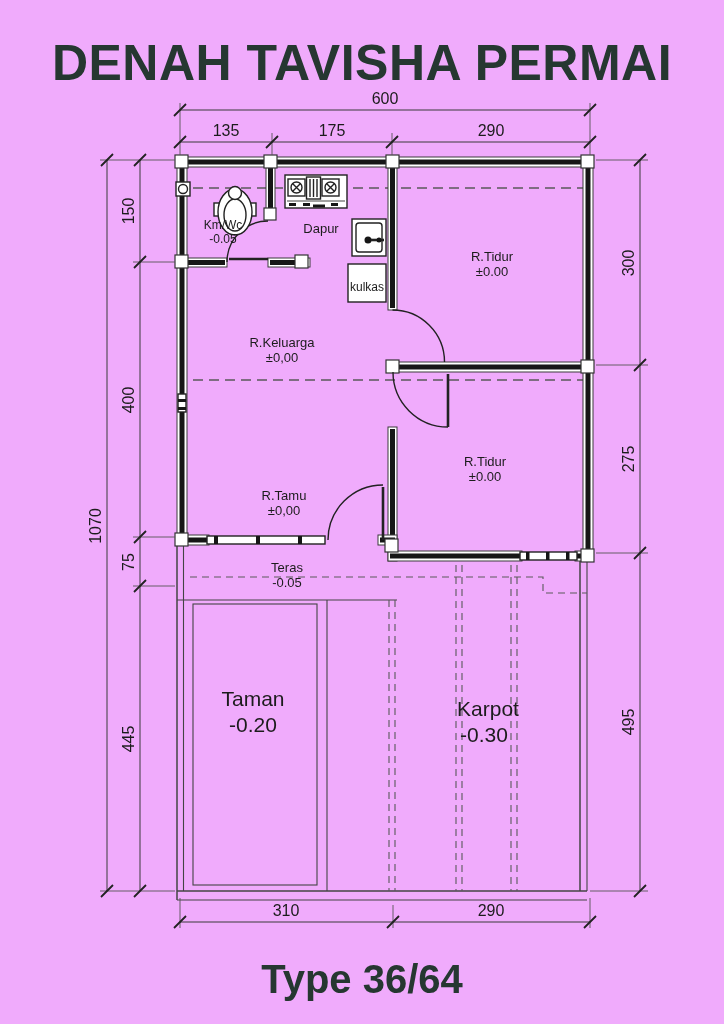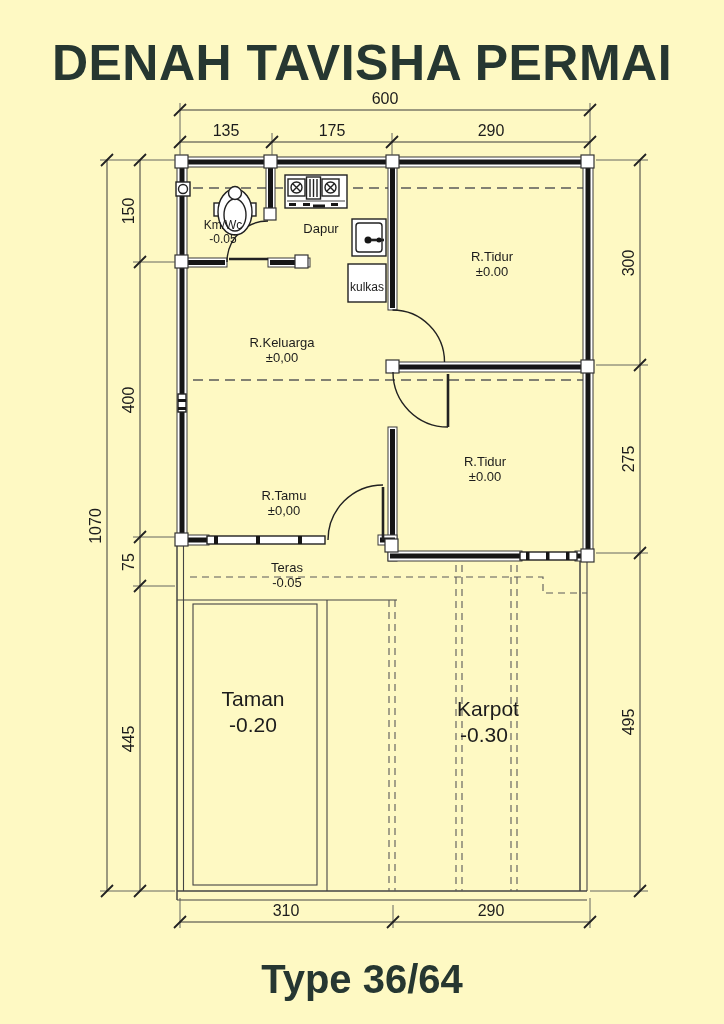--- a/index.html
+++ b/index.html
@@ -1,16 +1,16 @@
 <!DOCTYPE html>
 <html><head>
 <meta charset="utf-8">
 <style>
   html,body{margin:0;padding:0;background:#ffffff;}
-  .page{position:relative;width:724px;height:1024px;background:#fef9c3;overflow:hidden;
+  .page{position:relative;width:724px;height:1024px;background:#f0abfc;overflow:hidden;
         font-family:"Liberation Sans",sans-serif;}
   svg{display:block;}
   
   .wo{fill:#ffffff;stroke:#3a3a3a;stroke-width:1;}
   .wi{fill:#161616;stroke:none;}
   .col{fill:#ffffff;stroke:#333333;stroke-width:1.2;}
   .thin{stroke:#444444;stroke-width:1.1;fill:none;}
   .thin2{stroke:#444444;stroke-width:1.5;fill:none;}
   .dash{stroke:#5a5a5a;stroke-width:1.3;fill:none;stroke-dasharray:10 6;}
   .dashd{stroke:#5a5a5a;stroke-width:1.1;fill:none;stroke-dasharray:7 5;}

